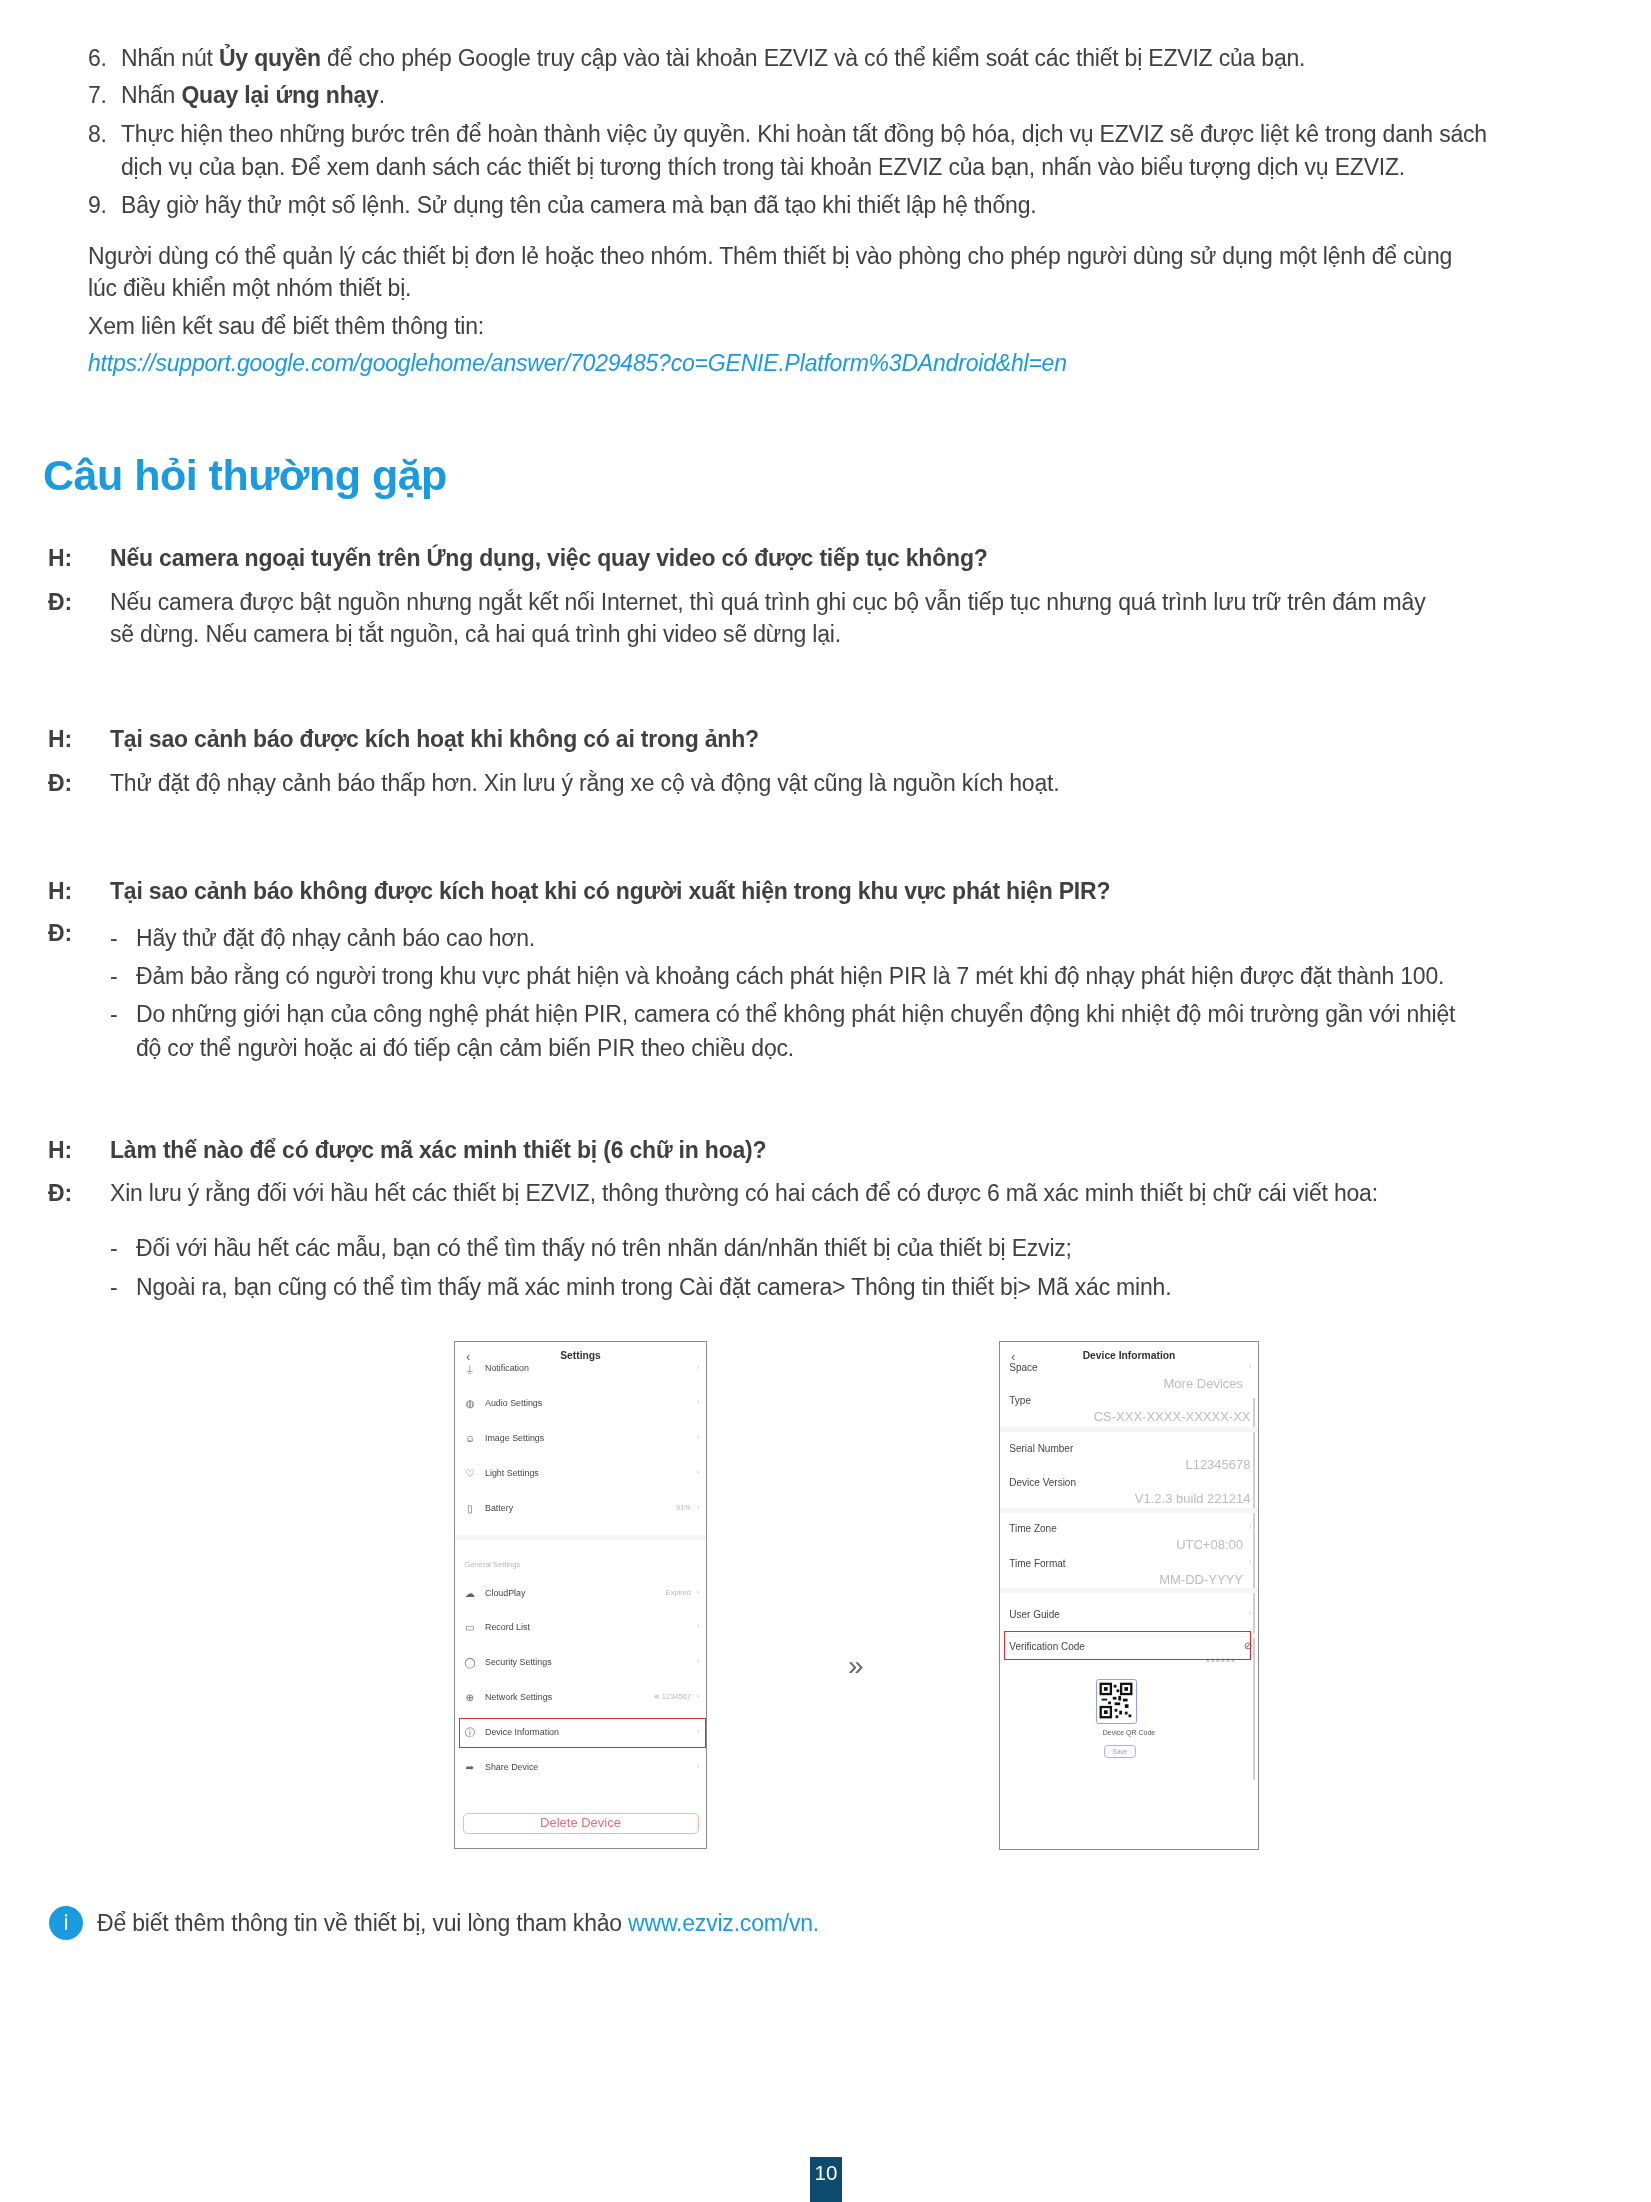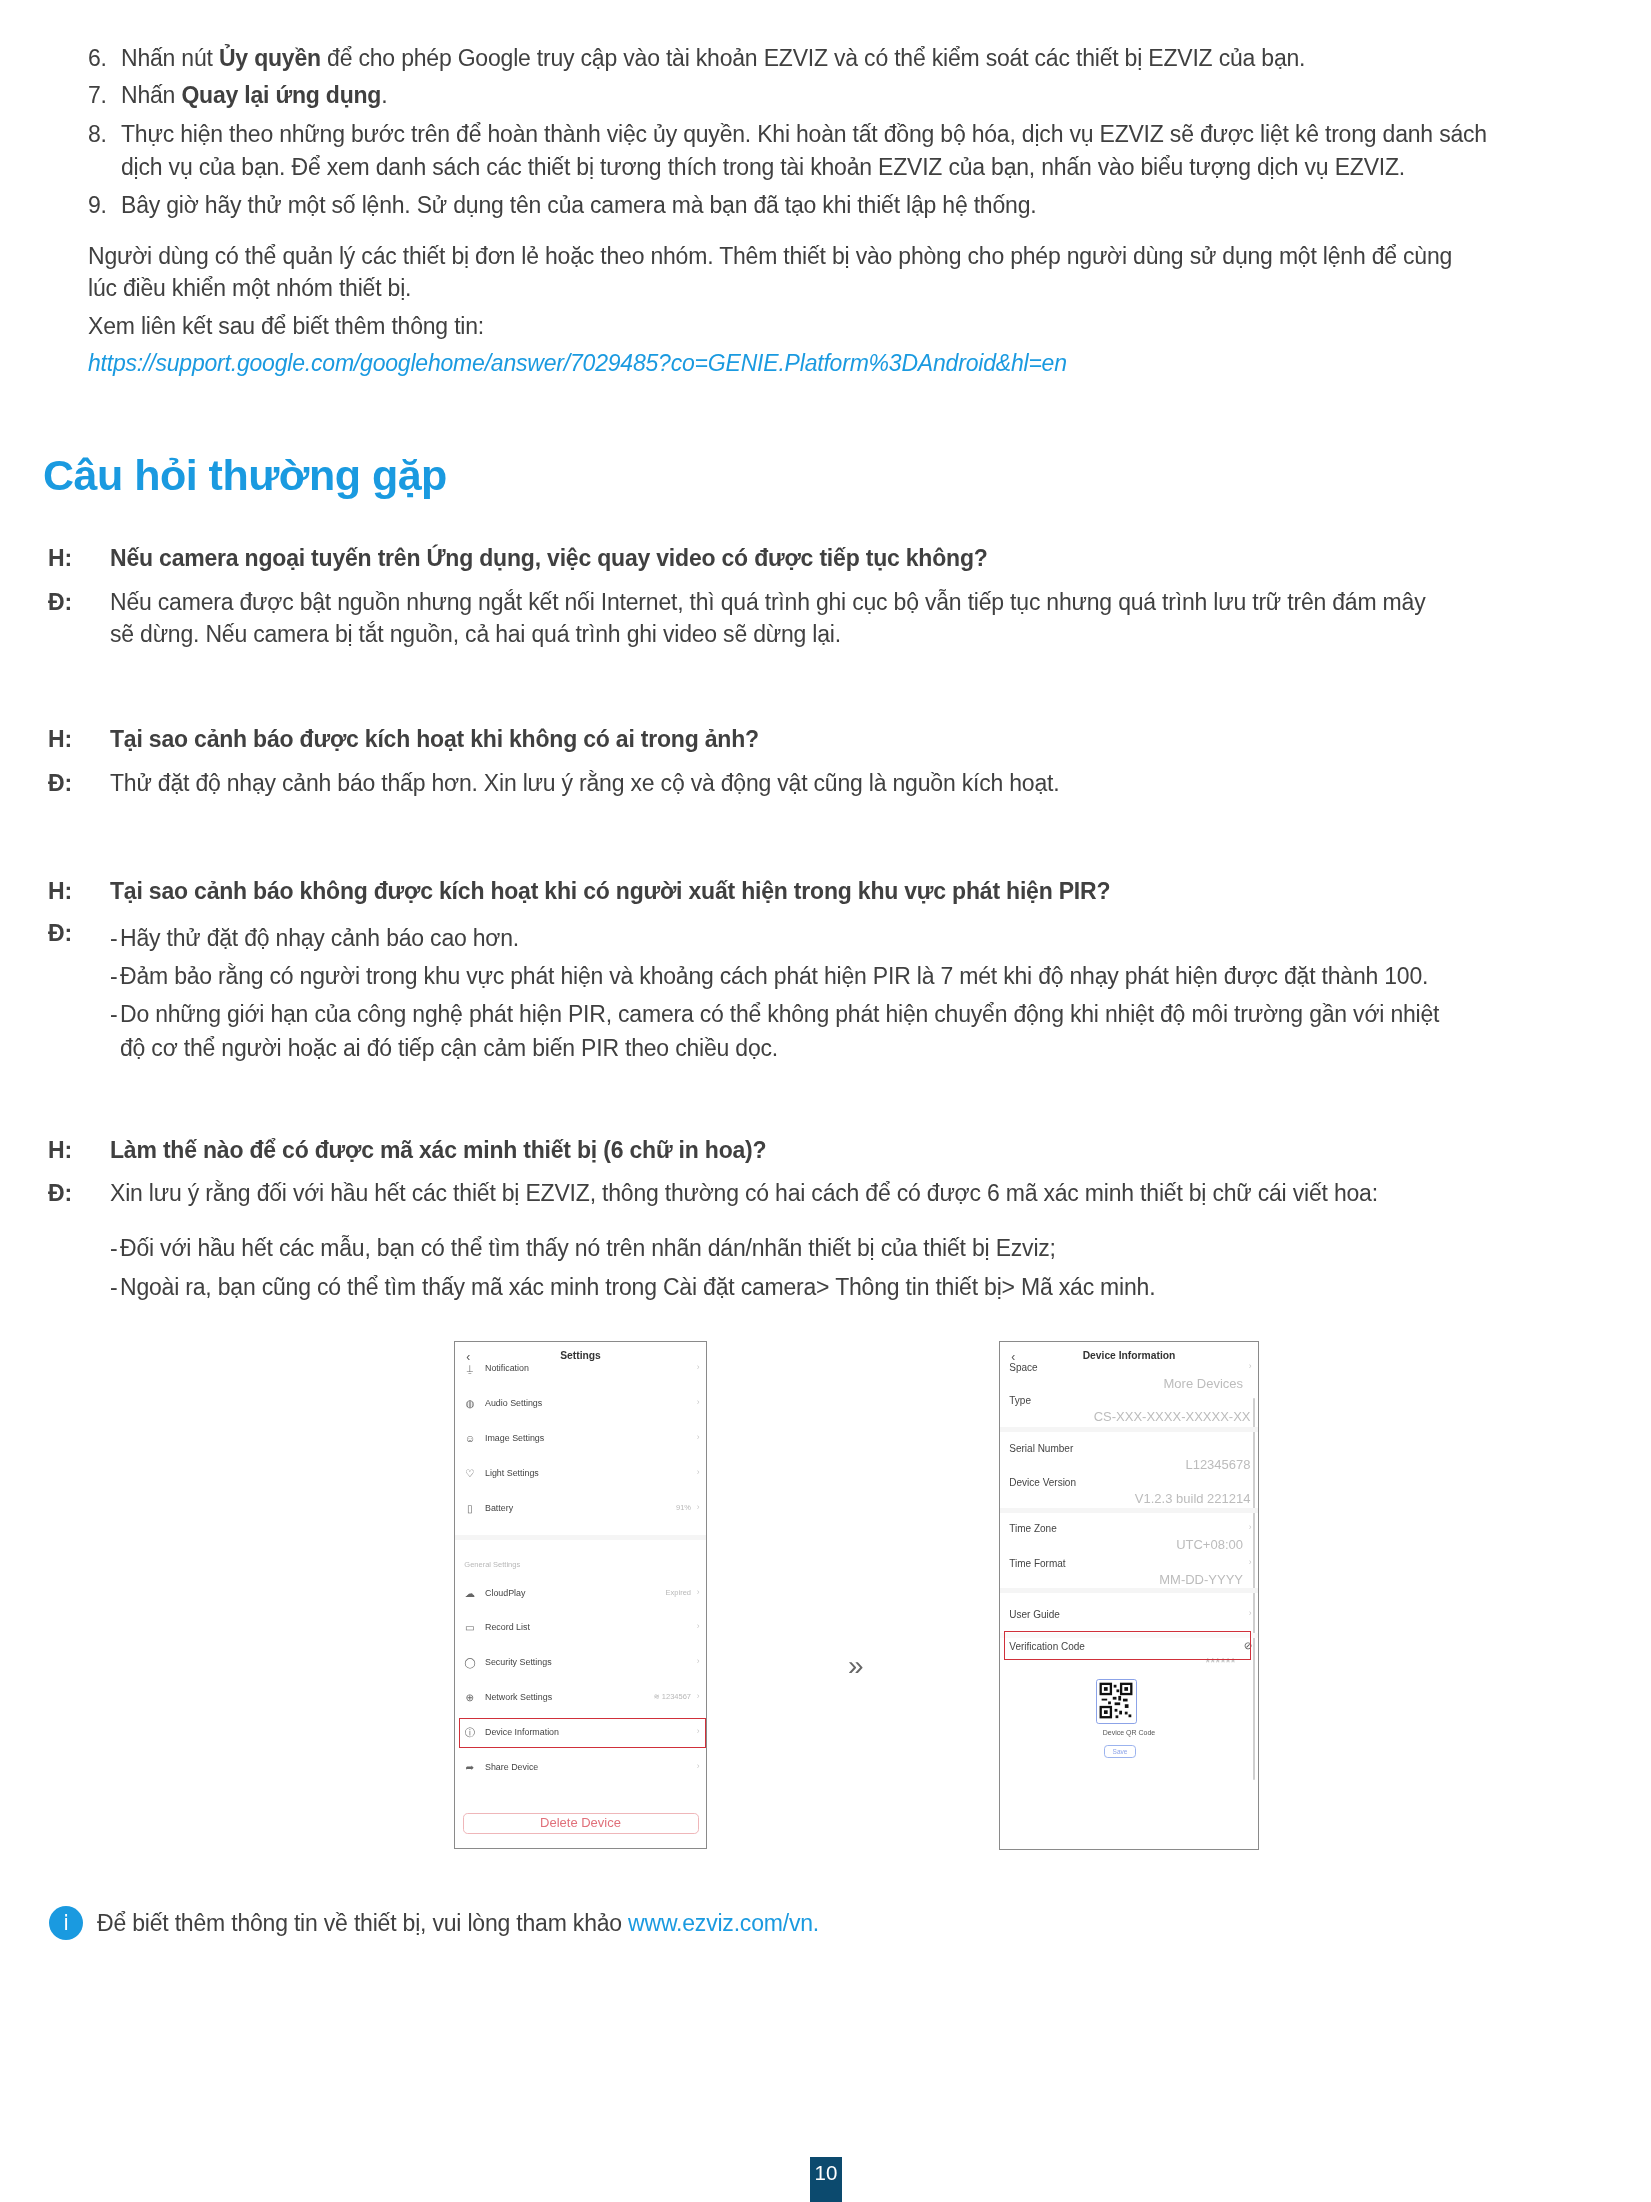--- a/index.html
+++ b/index.html
@@ -9,21 +9,21 @@
   .txt { font-size: 23px; line-height: 34px; white-space: nowrap; letter-spacing: -0.2px; }
   .num { position: absolute; left: 88px; }
   .li-body { position: absolute; left: 121px; }
   b, .bold { font-weight: bold; }
   .link { color: #1a9ae0; }
   .link-i { color: #1a9ae0; font-style: italic; }
   .heading { position: absolute; left: 43px; top: 447px; font-size: 43px; font-weight: bold; color: #1a9ae0; line-height: 56px; letter-spacing: -0.5px; }
   .qa-tag { position: absolute; left: 48px; font-weight: bold; }
   .qa-body { position: absolute; left: 110px; }
   .dash { position: absolute; left: 110px; }
-  .dash-body { position: absolute; left: 120px; text-align: center; }
+  .dash-body { position: absolute; left: 136px; text-align: center; }
 
   
   .phone { position: absolute; background: #fff; border: 1.9px solid #8a8a8a; overflow: hidden; font-family: "Liberation Sans", sans-serif; }
   .ph-title { position: absolute; top: 8.4px; left: 0; right: 0; text-align: center; font-size: 10.3px; font-weight: bold; color: #333; }
   .ph-back { position: absolute; top: 7.5px; left: 11.2px; font-size: 12px; color: #555; }
   .row { position: absolute; left: 0; right: 0; height: 24px; }
   .row .ic { position: absolute; left: 9.3px; top: 4.7px; width: 11.2px; height: 11.2px; color: #666; font-size: 10.3px; line-height: 11.2px; text-align: center; }
   .row .lbl { position: absolute; left: 30px; top: 4.7px; font-size: 8.9px; color: #444; }
   .row .val { position: absolute; right: 15px; top: 4.7px; font-size: 7.5px; color: #b8b8b8; }
   .row .chev { position: absolute; right: 6.5px; top: 3.7px; font-size: 8.4px; color: #c8c8c8; }
@@ -45,21 +45,21 @@
   .page-num { position: absolute; left: 810px; top: 2157px; width: 32px; height: 46px; background: #0c4a6e; color: #fff; text-align: center; font-size: 20.5px; line-height: 32px; }
 </style>
 </head>
 <body>
 
 <div>
   <div class="txt abs num" style="top:41px">6.</div>
   <div class="txt li-body" style="top:41px"><span>Nhấn nút </span><b>Ủy quyền</b><span> để cho phép Google truy cập vào tài khoản EZVIZ và có thể kiểm soát các thiết bị EZVIZ của bạn.</span></div>
 
   <div class="txt abs num" style="top:78px">7.</div>
-  <div class="txt li-body" style="top:78px"><span>Nhấn </span><b>Quay lại ứng dụng</b><span>.</span></div>
+  <div class="txt li-body" style="top:78px"><span>Nhấn </span><b>Quay lại ứng nhạy</b><span>.</span></div>
 
   <div class="txt abs num" style="top:117px">8.</div>
   <div class="txt li-body" style="top:117px">Thực hiện theo những bước trên để hoàn thành việc ủy quyền. Khi hoàn tất đồng bộ hóa, dịch vụ EZVIZ sẽ được liệt kê trong danh sách</div>
   <div class="txt li-body" style="top:150px">dịch vụ của bạn. Để xem danh sách các thiết bị tương thích trong tài khoản EZVIZ của bạn, nhấn vào biểu tượng dịch vụ EZVIZ.</div>
 
   <div class="txt abs num" style="top:188px">9.</div>
   <div class="txt li-body" style="top:188px">Bây giờ hãy thử một số lệnh. Sử dụng tên của camera mà bạn đã tạo khi thiết lập hệ thống.</div>
 </div>
 
 <div class="txt abs" style="left:88px; top:239px">Người dùng có thể quản lý các thiết bị đơn lẻ hoặc theo nhóm. Thêm thiết bị vào phòng cho phép người dùng sử dụng một lệnh để cùng</div>

